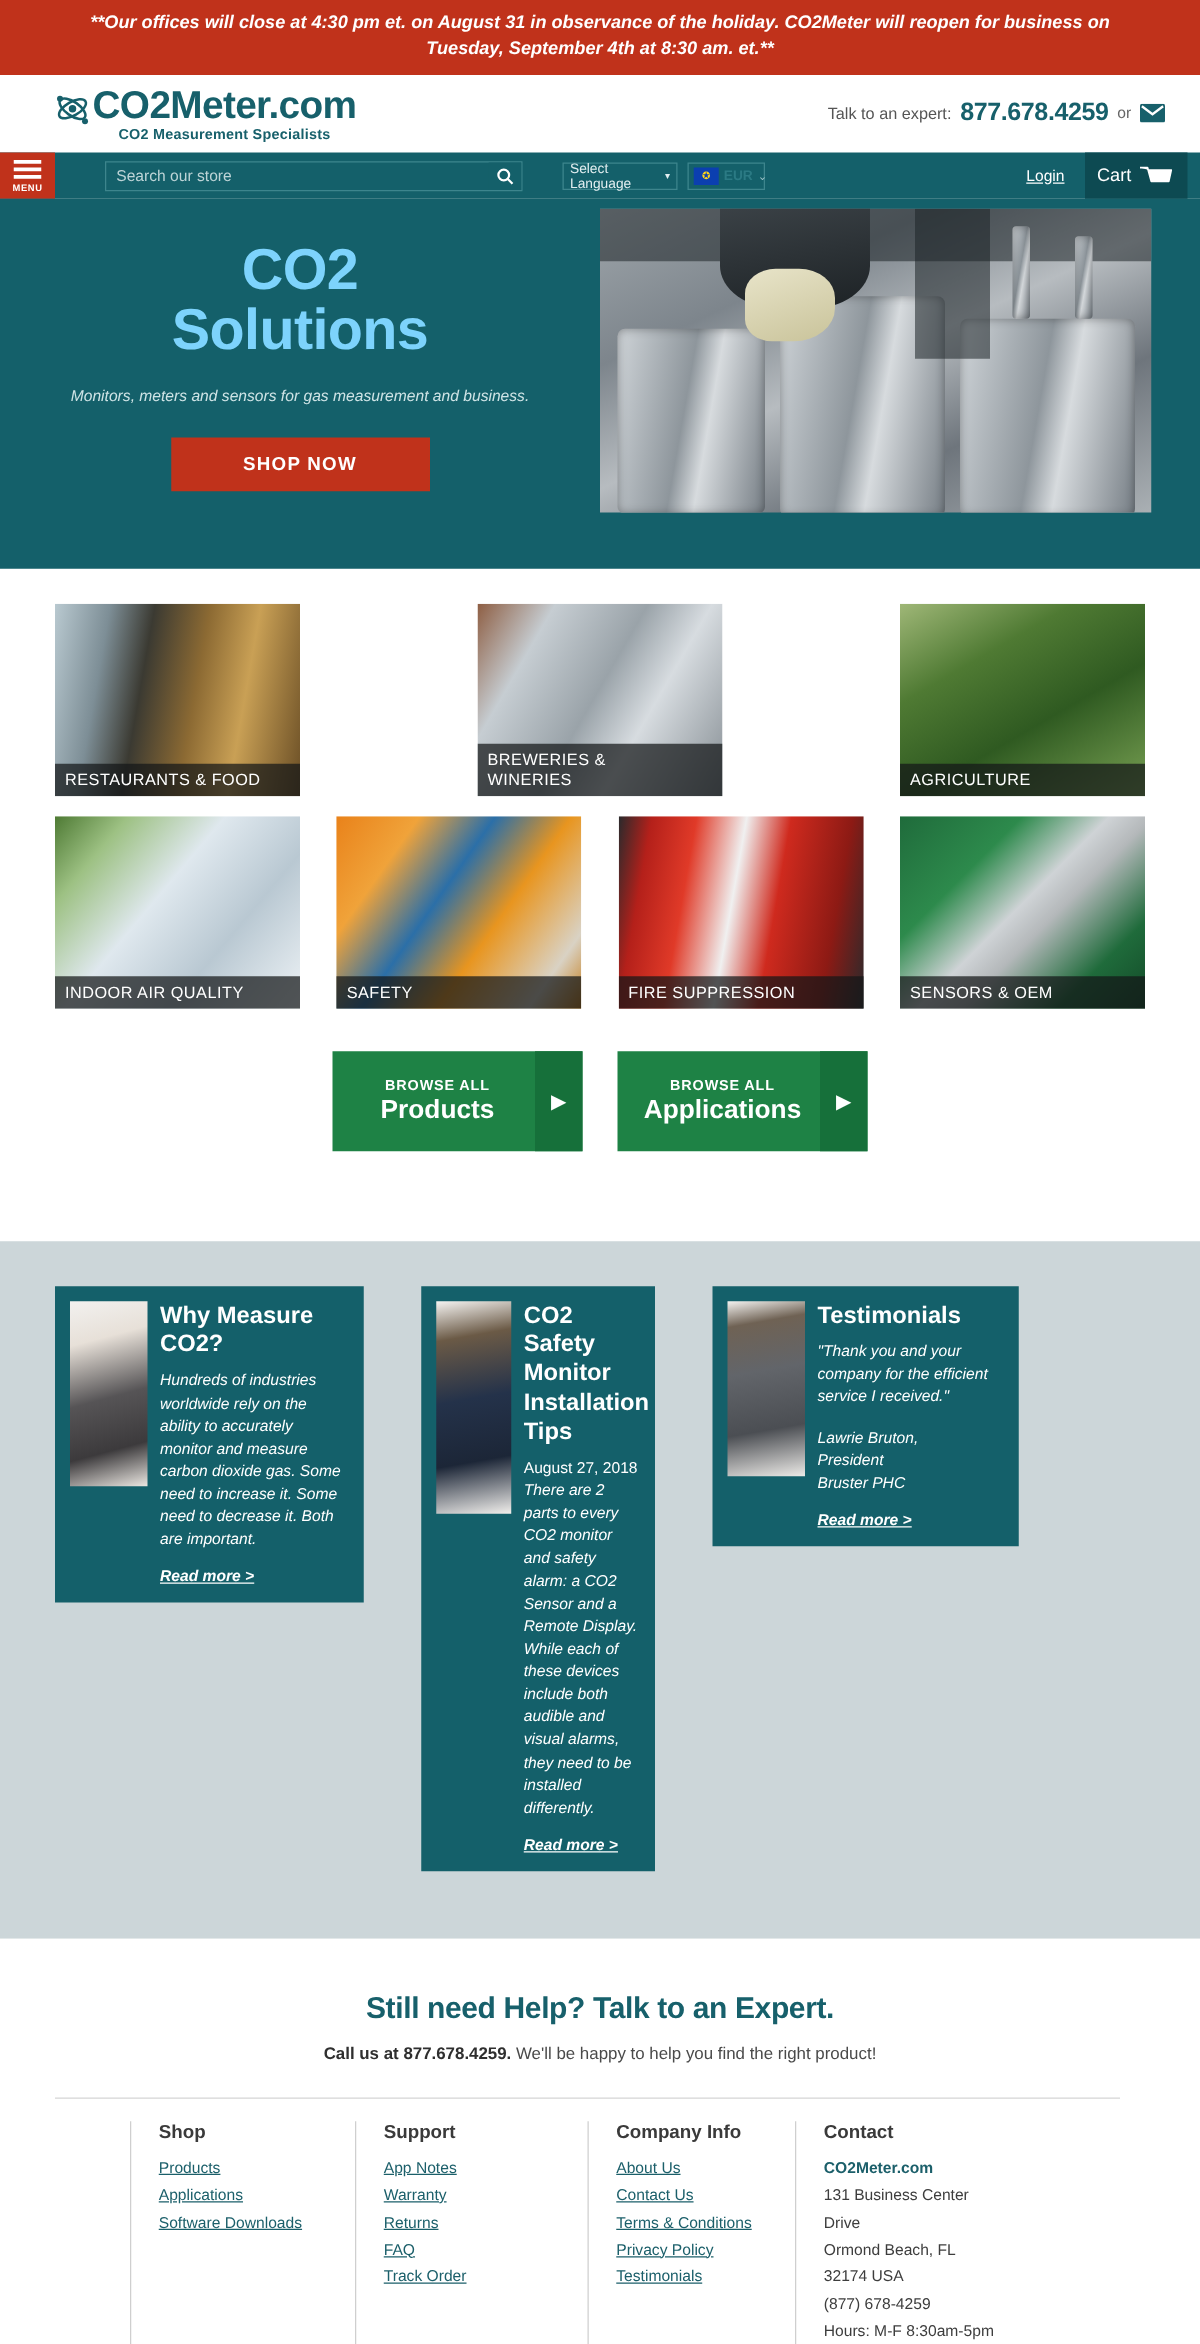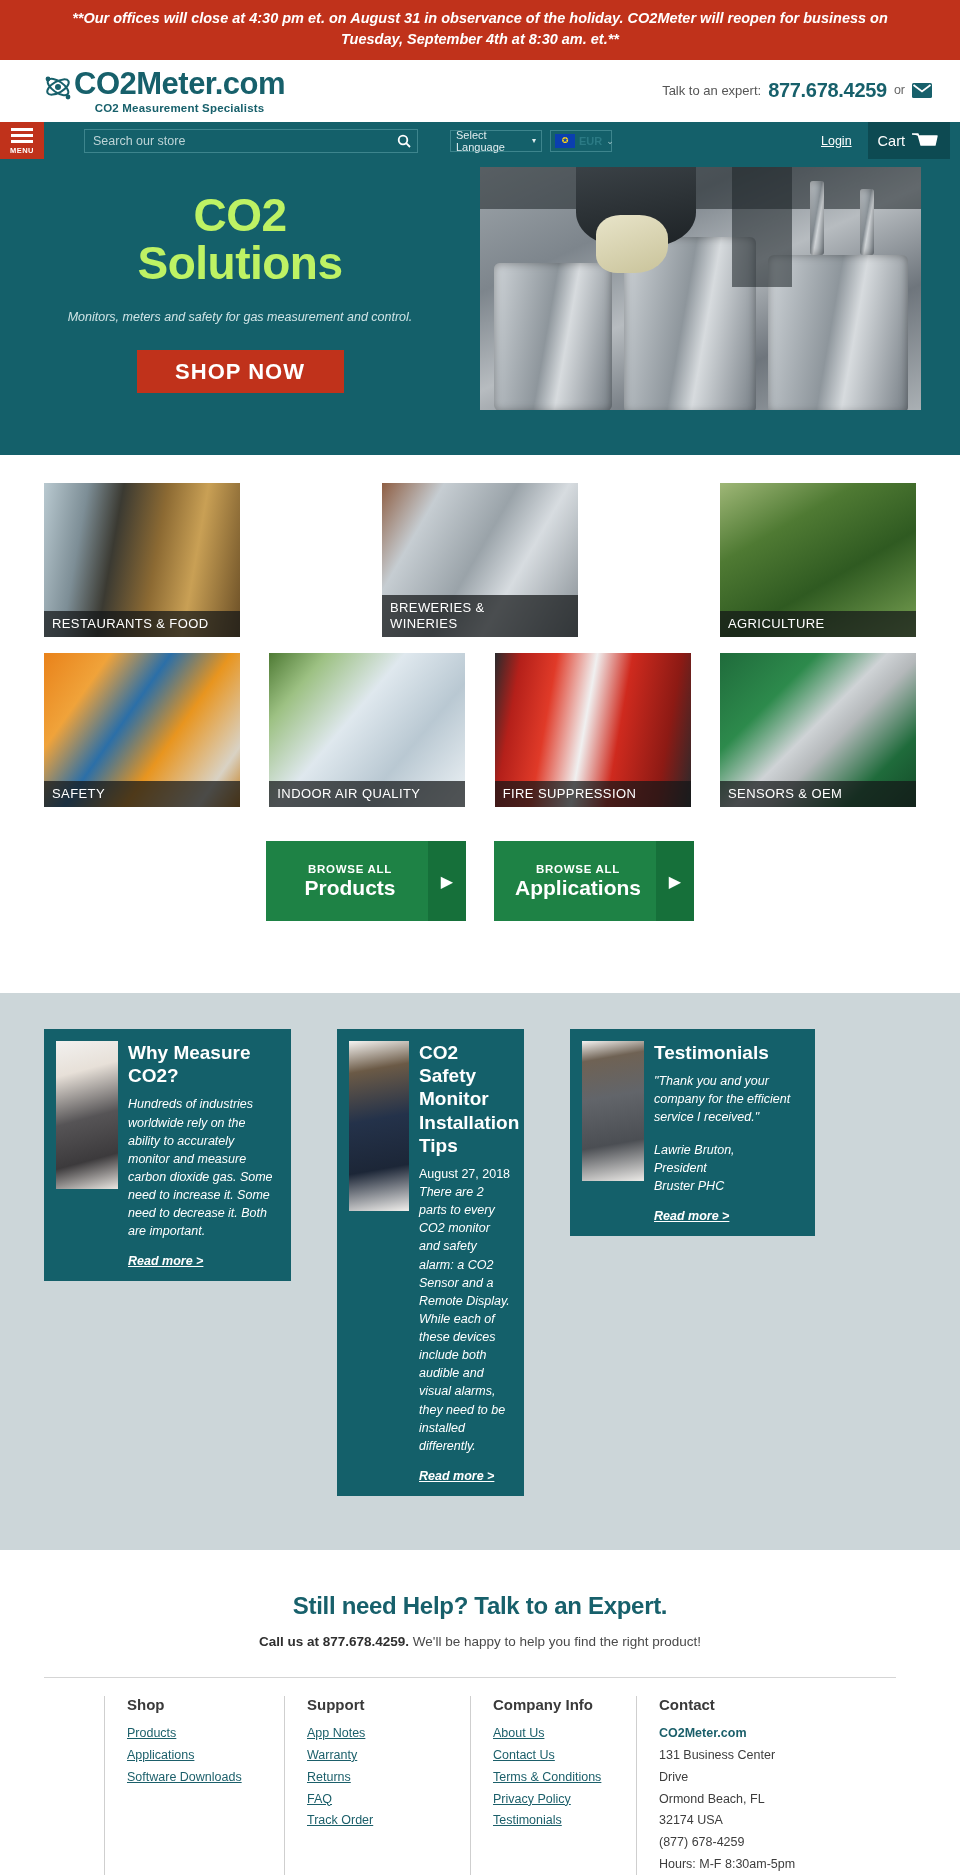--- a/index.html
+++ b/index.html
@@ -146,32 +146,32 @@
   }
   .hero-left {
     width: 480px;
     padding-top: 22px;
     text-align: center;
   }
   .hero-kicker {
     color:#fff; font-size: 17.5px; letter-spacing: 1.4px; font-weight: 400;
   }
   .hero-title {
-    color:#bef264; font-weight: bold; font-size: 46px; line-height: 1.05;
+    color:#7dd3fc; font-weight: bold; font-size: 46px; line-height: 1.05;
     margin-top: 10px; letter-spacing: -0.5px;
   }
   .hero-sub {
     color:#cfe4e6; font-style: italic; font-size: 12.5px;
     line-height: 1.5; margin: 20px auto 0 auto; width: 370px;
   }
   .shop-now {
     margin: 24px auto 0 auto;
     width: 207px; height: 43px;
     background: #c0321b; color:#fff;
-    font-size: 22px; font-weight: bold; letter-spacing: 1px;
+    font-size: 15px; font-weight: bold; letter-spacing: 1px;
     display:flex; align-items:center; justify-content:center;
     cursor:pointer; border:none;
     font-family:"Liberation Sans", sans-serif;
   }
   .hero-photo {
     position: absolute; left: 480px; top: 8px;
     width: 441px; height: 243px;
     overflow: hidden;
     background: linear-gradient(155deg,#9fa6ab 0%, #7d858c 28%, #b7bcc0 50%, #6e757c 72%, #aab0b4 100%);
   }
@@ -403,21 +403,21 @@
     </div>
   </div>
 </div>
 
 <div class="hero">
   <div class="hero-left">
     <div class="hero-title">
       <div>CO2</div>
       <div>Solutions</div>
     </div>
-    <div class="hero-sub">Monitors, meters and safety for gas measurement and control.</div>
+    <div class="hero-sub">Monitors, meters and sensors for gas measurement and business.</div>
     <button class="shop-now">SHOP NOW</button>
   </div>
   <div class="hero-photo">
     <div class="hp-tank" style="left:14px;top:96px;width:118px;height:148px;"></div>
     <div class="hp-tank" style="left:144px;top:70px;width:132px;height:176px;"></div>
     <div class="hp-tank" style="left:288px;top:88px;width:140px;height:158px;"></div>
     <div class="hp-dark" style="left:0;top:0;width:441px;height:42px;"></div>
     <div class="hp-dark" style="left:252px;top:0;width:60px;height:120px;"></div>
     <div class="hp-hand"></div>
     <div class="hp-glove"></div>
@@ -437,26 +437,26 @@
       <div class="tile-label two-line" style="white-space:pre-line;">BREWERIES &amp;
 WINERIES</div>
     </div>
     <div class="tile">
       <div class="tile-img art-agri"></div>
       <div class="tile-label">AGRICULTURE</div>
     </div>
   </div>
   <div class="tiles-row">
     <div class="tile">
+      <div class="tile-img art-iaq"></div>
+      <div class="tile-label">INDOOR AIR QUALITY</div>
+    </div>
+    <div class="tile">
       <div class="tile-img art-safety"></div>
       <div class="tile-label">SAFETY</div>
-    </div>
-    <div class="tile">
-      <div class="tile-img art-iaq"></div>
-      <div class="tile-label">INDOOR AIR QUALITY</div>
     </div>
     <div class="tile">
       <div class="tile-img art-fire"></div>
       <div class="tile-label">FIRE SUPPRESSION</div>
     </div>
     <div class="tile">
       <div class="tile-img art-oem"></div>
       <div class="tile-label">SENSORS &amp; OEM</div>
     </div>
   </div>

